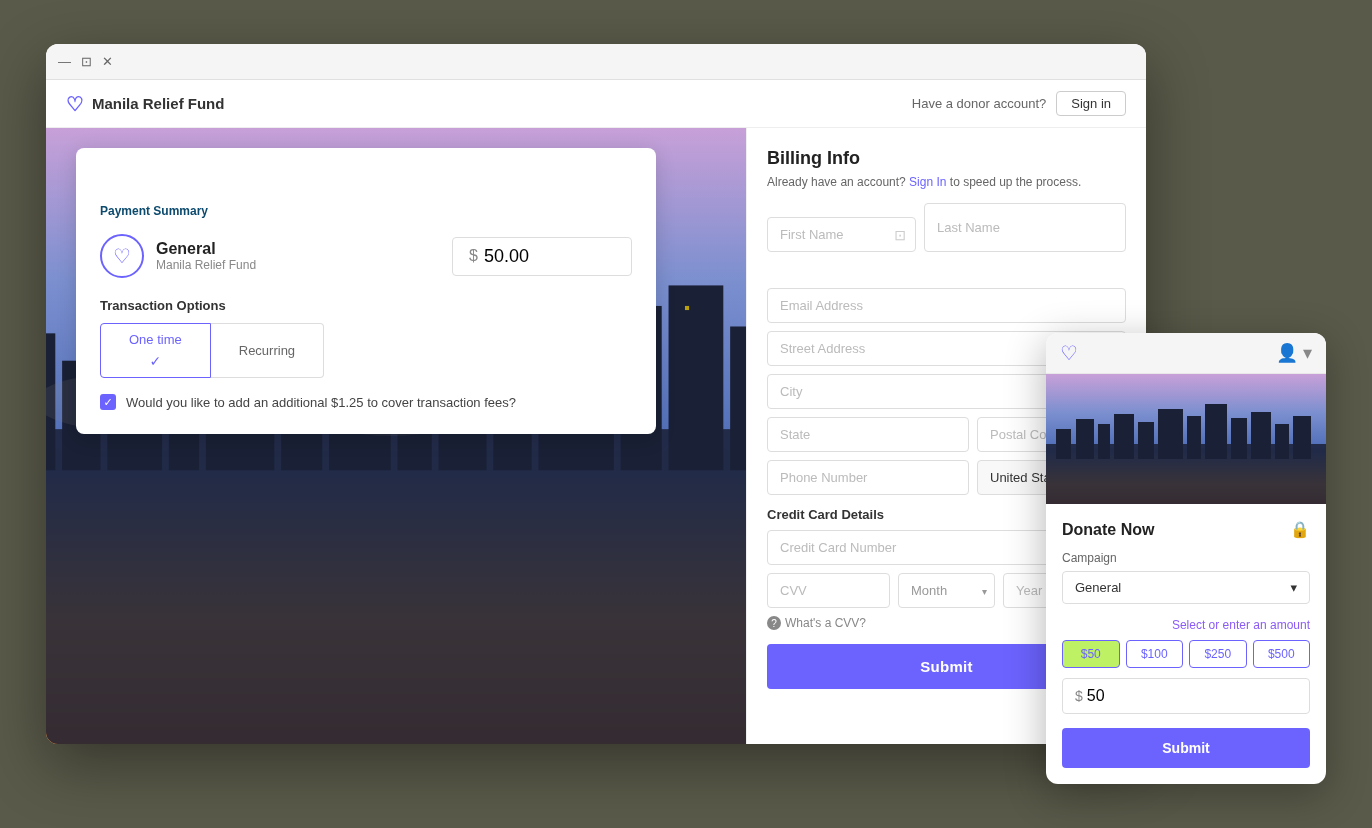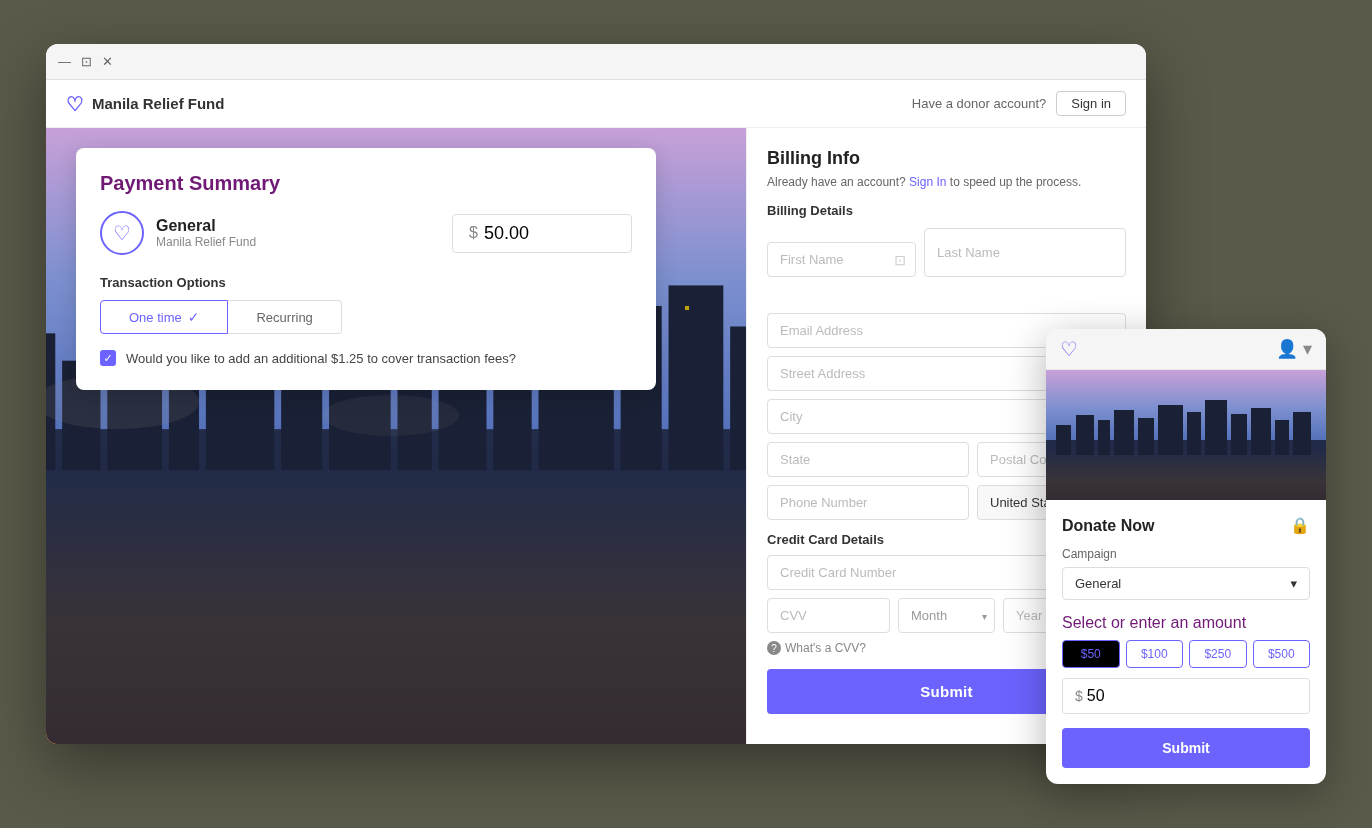--- a/index.html
+++ b/index.html
@@ -118,24 +118,25 @@
       top: 20px;
       left: 30px;
       width: 580px;
       background: #fff;
       border-radius: 8px;
       padding: 24px;
       box-shadow: 0 4px 20px rgba(0,0,0,0.15);
     }
 
     .payment-title {
-      font-size: 20px;
+      font-size: 12px;
       font-weight: 700;
-      color: #701a75;
+      color: #0c4a6e;
       margin-bottom: 16px;
+      margin-top: 32px;
     }
 
     .donation-row {
       display: flex;
       align-items: center;
       justify-content: space-between;
       margin-bottom: 20px;
     }
 
     .donation-info {
@@ -205,20 +206,21 @@
     }
 
     .toggle-btn.active {
       background: #fff;
       color: #6c63ff;
       border: 1.5px solid #6c63ff;
       border-radius: 4px 0 0 4px;
       display: flex;
       align-items: center;
       gap: 6px;
+      flex-direction: column;
     }
 
     .toggle-btn.inactive {
       color: #666;
       border: 1px solid #ddd;
       border-left: none;
       border-radius: 0 4px 4px 0;
     }
 
     .checkmark {
@@ -487,23 +489,24 @@
       font-size: 13px;
       color: #333;
       background: #fff;
       display: flex;
       align-items: center;
       justify-content: space-between;
       margin-bottom: 14px;
     }
 
     .widget-amount-label {
-      font-size: 16px;
-      color: #701a75;
+      font-size: 12px;
+      color: #8b5cf6;
       margin-bottom: 8px;
+      text-align: right;
     }
 
     .amount-buttons {
       display: flex;
       gap: 6px;
       margin-bottom: 10px;
     }
 
     .amount-btn {
       flex: 1;
@@ -511,21 +514,21 @@
       color: #6c63ff;
       background: #fff;
       border-radius: 4px;
       padding: 6px 4px;
       font-size: 12px;
       font-weight: 500;
       cursor: pointer;
     }
 
     .amount-btn.selected {
-      background: #000000;
+      background: #bef264;
     }
 
     .widget-amount-input {
       display: flex;
       align-items: center;
       border: 1px solid #ddd;
       border-radius: 4px;
       padding: 8px 12px;
       font-size: 16px;
       font-weight: 500;
@@ -675,21 +678,20 @@
       </div>
 
       <div class="billing-panel">
         <div class="billing-title">Billing Info</div>
         <div class="billing-subtitle">
           <span>Already have an account?</span>
           <a href="#">Sign In</a>
           <span>to speed up the process.</span>
         </div>
 
-        <div class="billing-section-title">Billing Details</div>
 
         <div class="form-row">
           <div class="input-icon-wrapper">
             <input class="form-input" type="text" placeholder="First Name" style="">
             <span class="input-icon">⊡</span>
           </div>
           <input class="form-input" type="text" placeholder="Last Name" style="">
         </div>
 
         <div class="form-row">

